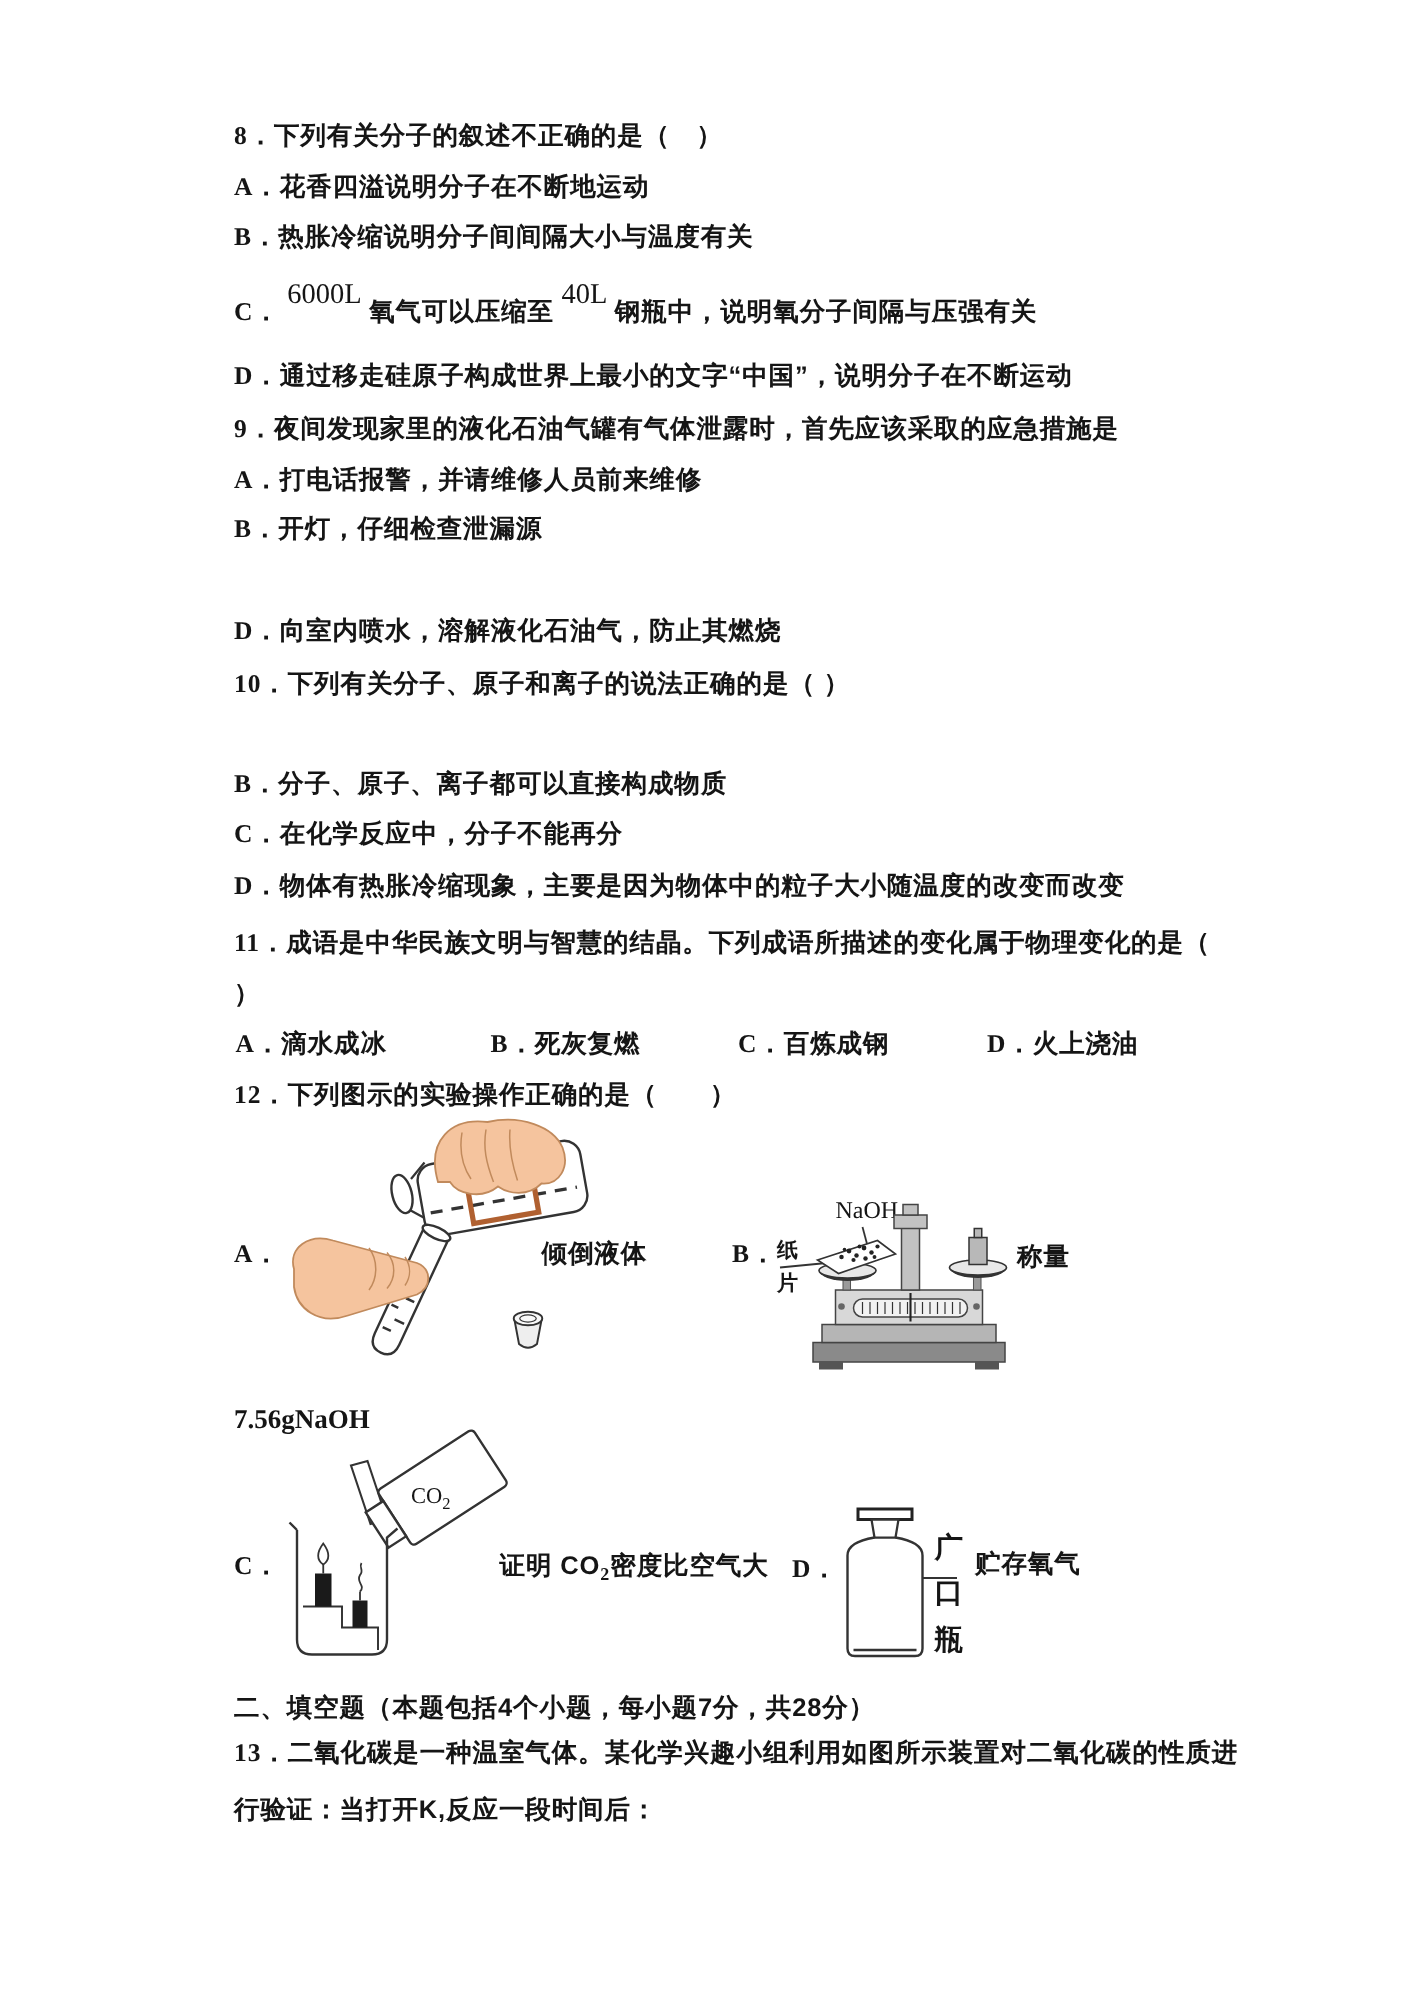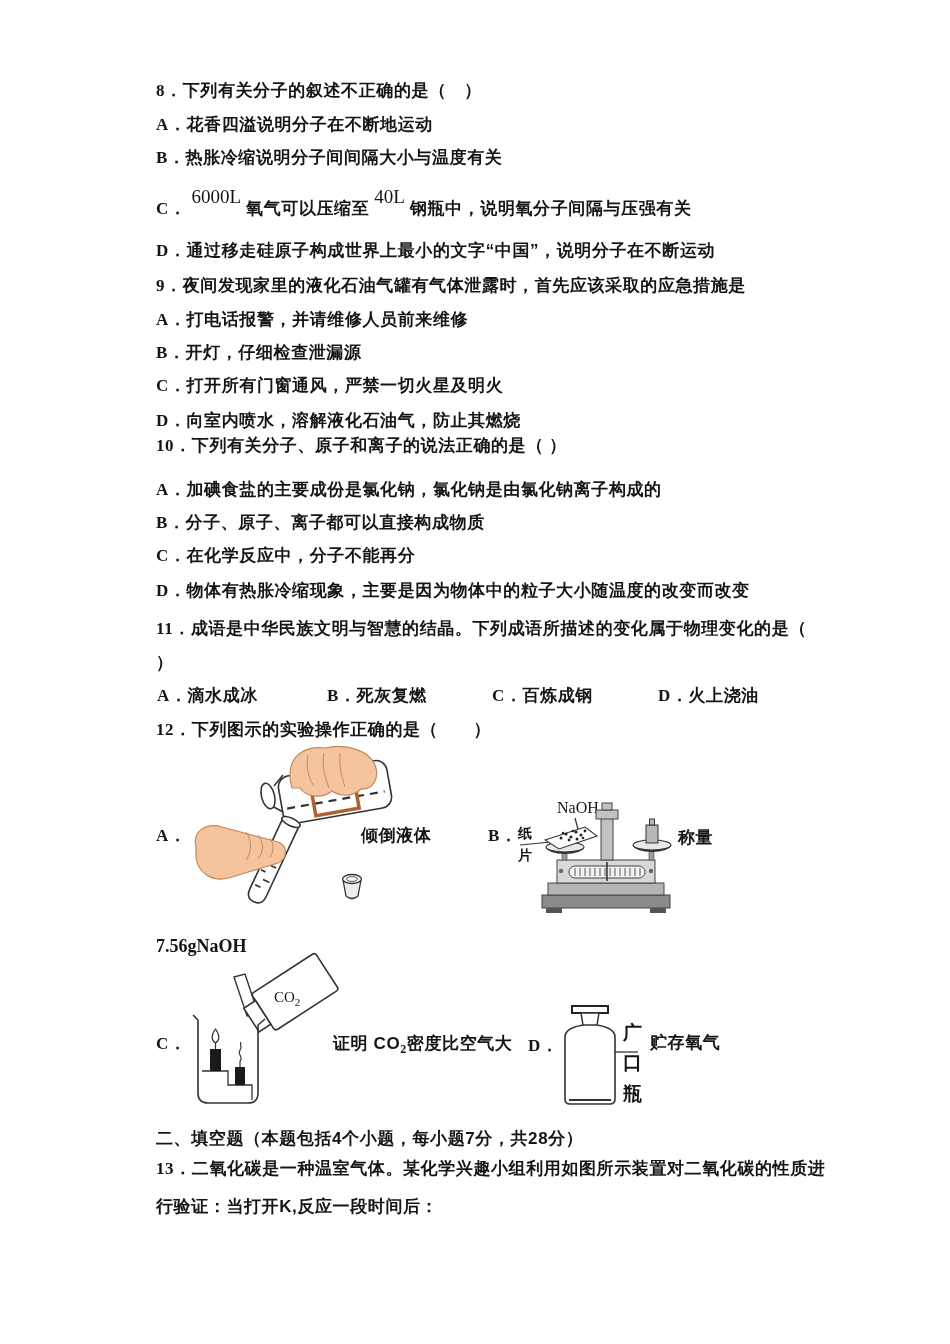--- a/index.html
+++ b/index.html
@@ -24,25 +24,23 @@
 
   <div class="ln" style="top:80px"><span class="sf">8．</span><span>下列有关分子的叙述不正确的是（　）</span></div>
   <div class="ln" style="top:114px"><span class="sf">A．</span><span>花香四溢说明分子在不断地运动</span></div>
   <div class="ln" style="top:147px"><span class="sf">B．</span><span>热胀冷缩说明分子间间隔大小与温度有关</span></div>
   <div class="ln" style="top:197px"><span class="sf">C．</span><span class="sup">6000L</span><span>氧气可以压缩至</span><span class="sup">40L</span><span>钢瓶中，说明氧分子间隔与压强有关</span></div>
   <div class="ln" style="top:240px"><span class="sf">D．</span><span>通过移走硅原子构成世界上最小的文字“中国”，说明分子在不断运动</span></div>
 
   <div class="ln" style="top:275px"><span class="sf">9．</span><span>夜间发现家里的液化石油气罐有气体泄露时，首先应该采取的应急措施是</span></div>
   <div class="ln" style="top:309px"><span class="sf">A．</span><span>打电话报警，并请维修人员前来维修</span></div>
   <div class="ln" style="top:342px"><span class="sf">B．</span><span>开灯，仔细检查泄漏源</span></div>
-  <div class="ln" style="top:375px"><span class="sf">C．</span><span>打开所有门窗通风，严禁一切火星及明火</span></div>
   <div class="ln" style="top:410px"><span class="sf">D．</span><span>向室内喷水，溶解液化石油气，防止其燃烧</span></div>
 
-  <div class="ln" style="top:435px"><span class="sf">10．</span><span>下列有关分子、原子和离子的说法正确的是（ ）</span></div>
-  <div class="ln" style="top:479px"><span class="sf">A．</span><span>加碘食盐的主要成份是氯化钠，氯化钠是由氯化钠离子构成的</span></div>
+  <div class="ln" style="top:445px"><span class="sf">10．</span><span>下列有关分子、原子和离子的说法正确的是（ ）</span></div>
   <div class="ln" style="top:512px"><span class="sf">B．</span><span>分子、原子、离子都可以直接构成物质</span></div>
   <div class="ln" style="top:545px"><span class="sf">C．</span><span>在化学反应中，分子不能再分</span></div>
   <div class="ln" style="top:580px"><span class="sf">D．</span><span>物体有热胀冷缩现象，主要是因为物体中的粒子大小随温度的改变而改变</span></div>
 
   <div class="ln" style="top:618px"><span class="sf">11．</span><span>成语是中华民族文明与智慧的结晶。下列成语所描述的变化属于物理变化的是（</span></div>
   <div class="ln" style="top:652px"><span>）</span></div>
   <div class="ln" style="top:685px;left:157px"><span class="sf">A．</span><span>滴水成冰</span></div>
   <div class="ln" style="top:685px;left:327px"><span class="sf">B．</span><span>死灰复燃</span></div>
   <div class="ln" style="top:685px;left:492px"><span class="sf">C．</span><span>百炼成钢</span></div>
   <div class="ln" style="top:685px;left:658px"><span class="sf">D．</span><span>火上浇油</span></div>

